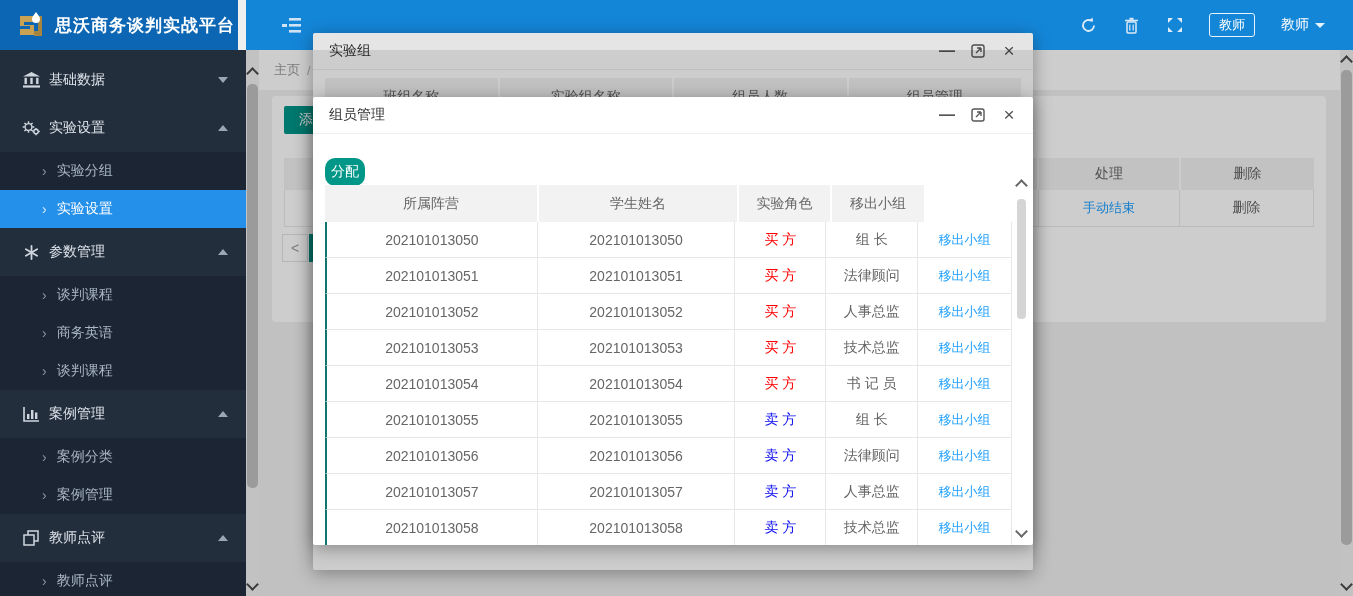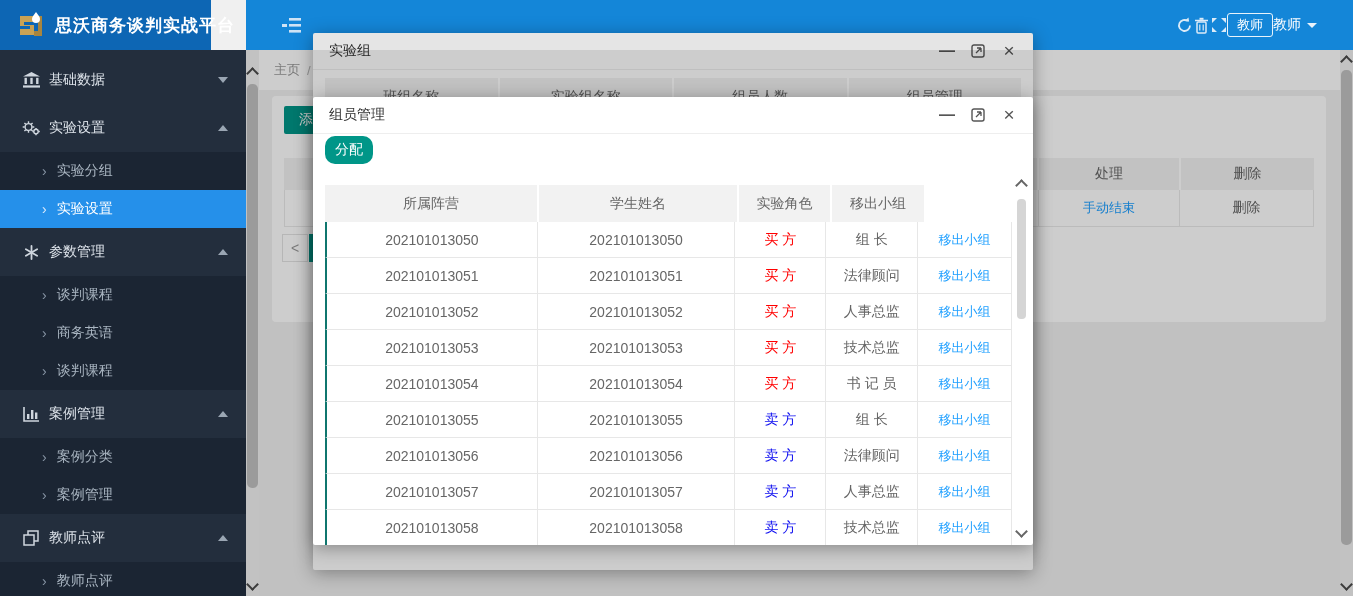--- a/index.html
+++ b/index.html
@@ -3,26 +3,26 @@
 <meta charset="utf-8">
 <style>
   html,body{margin:0;padding:0;background:#888;}
   .screen{
     position:relative;width:1353px;height:596px;overflow:hidden;
     font-family:"Liberation Sans","DejaVu Sans",sans-serif;
     background:#f0f0f0;font-size:14px;color:#333;
   }
   
   .header{position:absolute;left:0;top:0;width:1353px;height:50px;z-index:5;}
-  .header-left{position:absolute;left:0;top:0;width:211px;height:50px;background:var(--header-left,#0d66b4);display:flex;align-items:center;padding-left:16px;box-sizing:border-box;}
+  .header-left{position:absolute;left:0;top:0;width:238px;height:50px;background:var(--header-left,#0d66b4);display:flex;align-items:center;padding-left:16px;box-sizing:border-box;}
   .logo{width:30px;height:30px;flex:0 0 auto;}
   .app-title{color:#fff;font-size:17px;font-weight:bold;margin-left:9px;letter-spacing:1px;white-space:nowrap;}
   .header-right{position:absolute;left:246px;top:0;right:0;height:50px;background:var(--header-right,#1486d8);display:flex;align-items:center;}
   .toggle-btn{margin-left:36px;cursor:pointer;display:flex;align-items:center;}
-  .header-actions{margin-left:auto;display:flex;align-items:center;padding-right:36px;}
+  .header-actions{margin-left:auto;display:flex;align-items:center;gap:26px;padding-right:28px;}
   .hicon{width:17px;height:17px;display:flex;align-items:center;justify-content:center;cursor:pointer;}
   .role-badge{border:1px solid rgba(255,255,255,.9);color:#fff;font-size:13px;padding:2px 9px;border-radius:3px;cursor:pointer;}
   .user-menu{color:#fff;font-size:14px;display:flex;align-items:center;gap:6px;cursor:pointer;}
   .caret-down-w{width:0;height:0;border-left:5px solid transparent;border-right:5px solid transparent;border-top:5px solid #e8f2fb;}
   
   .sidebar{position:absolute;left:0;top:50px;width:246px;bottom:0;background:var(--sidebar-bg,#232e3d);z-index:4;overflow:hidden;}
   .nav-item{height:48px;display:flex;align-items:center;padding:0 18px 0 22px;color:#dde3ea;cursor:pointer;position:relative;}
   .nav-item:first-child{margin-top:6px;}
   .nav-icon{width:18px;height:18px;margin-right:9px;display:flex;align-items:center;justify-content:center;flex:0 0 auto;}
   .nav-label{flex:1;}
@@ -71,21 +71,21 @@
   .modal-title{font-size:14px;color:#333;}
   .modal-controls{margin-left:auto;display:flex;align-items:center;gap:15px;color:#555;}
   .mc{width:16px;height:16px;display:flex;align-items:center;justify-content:center;cursor:pointer;font-size:16px;color:#555;}
   .mc.minimize{font-weight:bold;}
   .mc.close{font-size:19px;color:#555;}
   .modal-body{position:relative;}
   
   .m1-thead{display:flex;gap:2px;margin:8px 12px 0 12px;background:#fff;}
   .m1-th{background:#f2f2f2;height:38px;flex:1;display:flex;align-items:center;justify-content:center;color:#666;}
   
-  .assign-btn{position:absolute;left:12px;top:2px;width:48px;height:28px;border-radius:10px;}
+  .assign-btn{position:absolute;left:12px;top:24px;width:40px;height:28px;border-radius:10px;}
   .m2-table{position:absolute;left:12px;top:51px;width:687px;}
   .m2-thead{display:flex;gap:2px;background:#fff;}
   .m2-th{background:#f2f2f2;height:37px;display:flex;align-items:center;justify-content:center;color:#666;box-sizing:border-box;}
   .m2-th:nth-child(1){width:212px;}
   .m2-th:nth-child(2){width:198px;}
   .m2-th:nth-child(3){width:91px;}
   .m2-th:nth-child(4){width:92px;}
   .m2-th:nth-child(5){width:94px;}
   .mrow{display:flex;border-bottom:1px solid #e7e7e7;border-left:2px solid #0f766e;border-right:1px solid #e7e7e7;background:#fff;}
   .mcell{height:35px;display:flex;align-items:center;justify-content:center;color:#666;box-sizing:border-box;border-right:1px solid #e7e7e7;}

